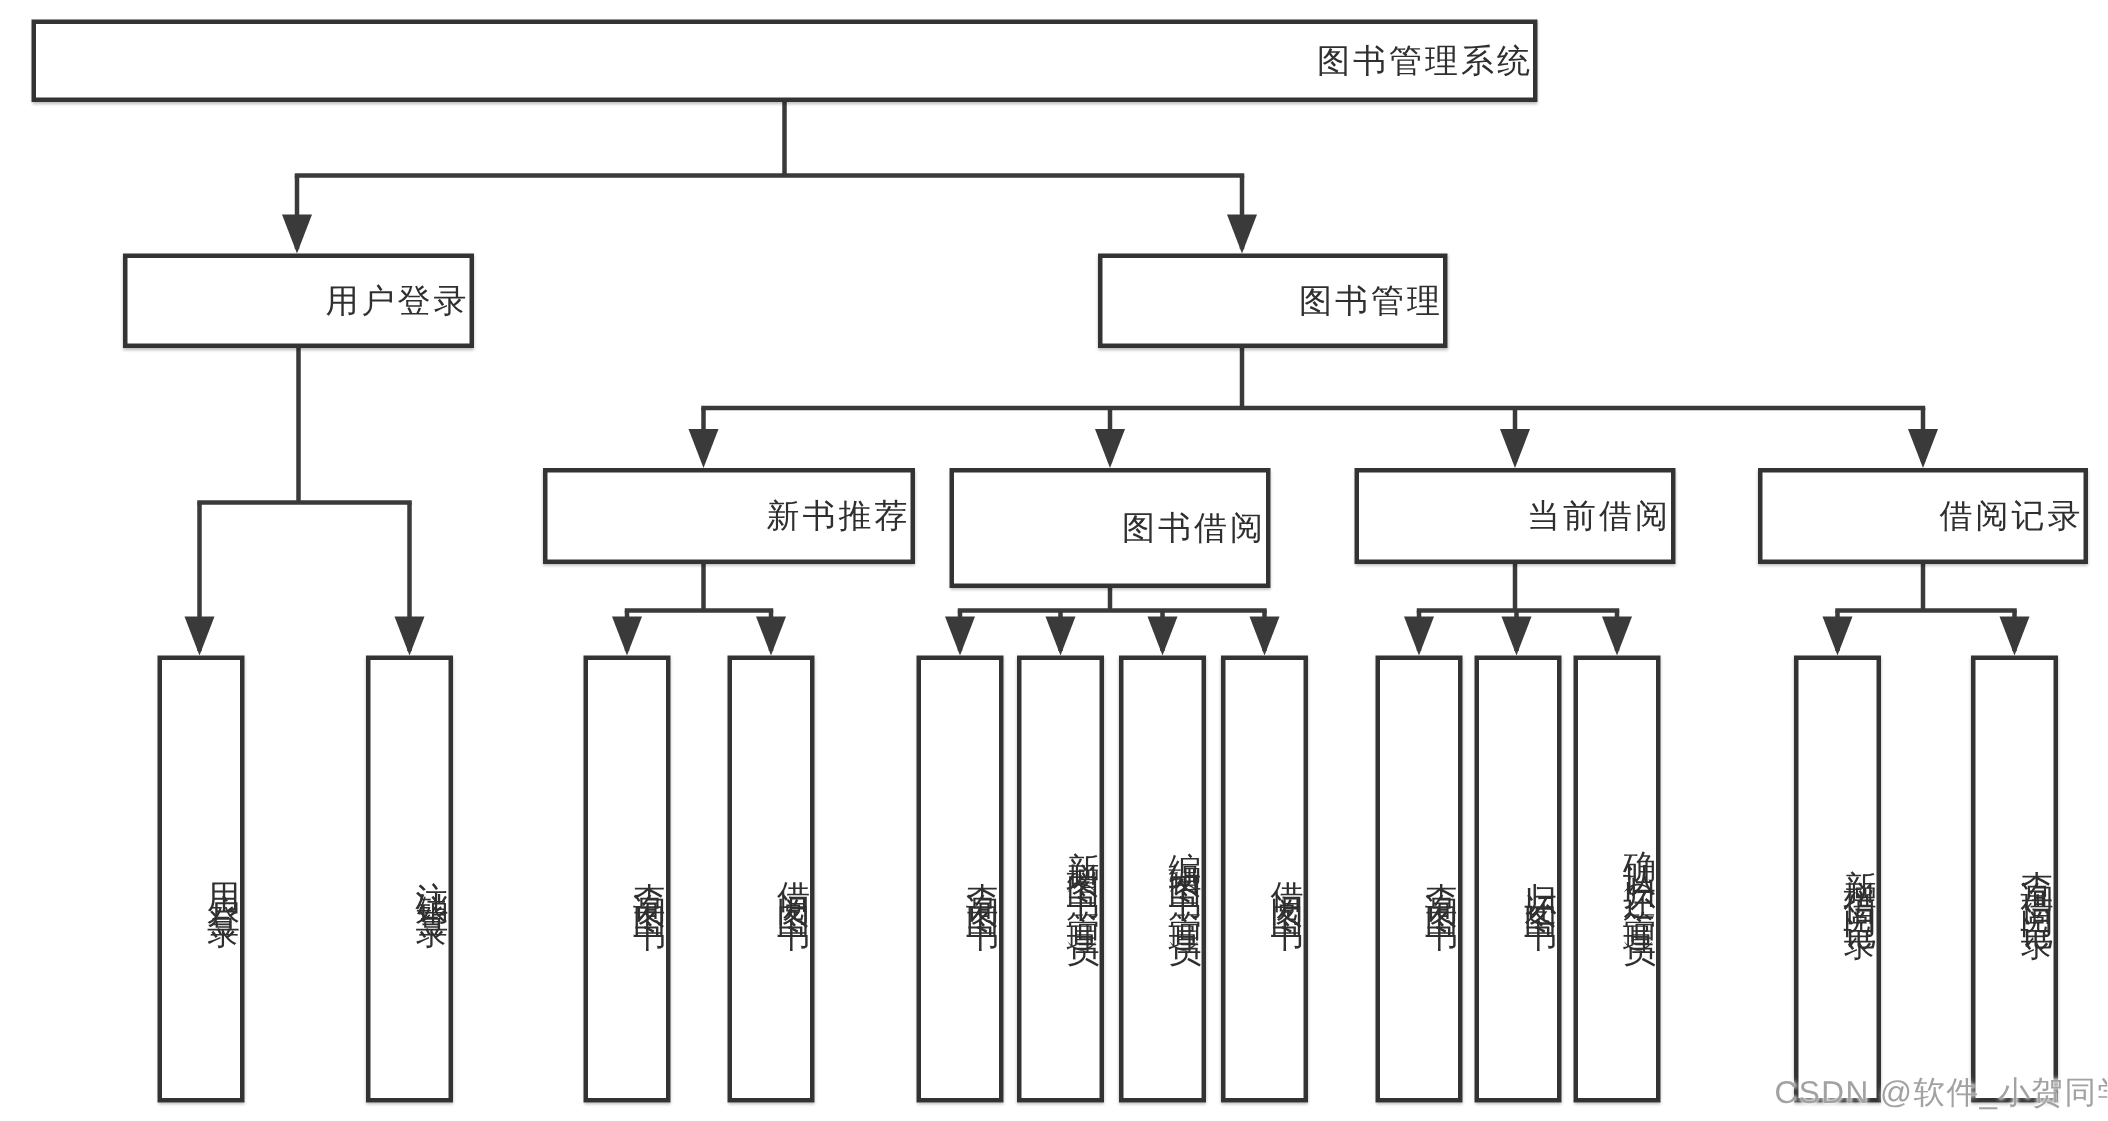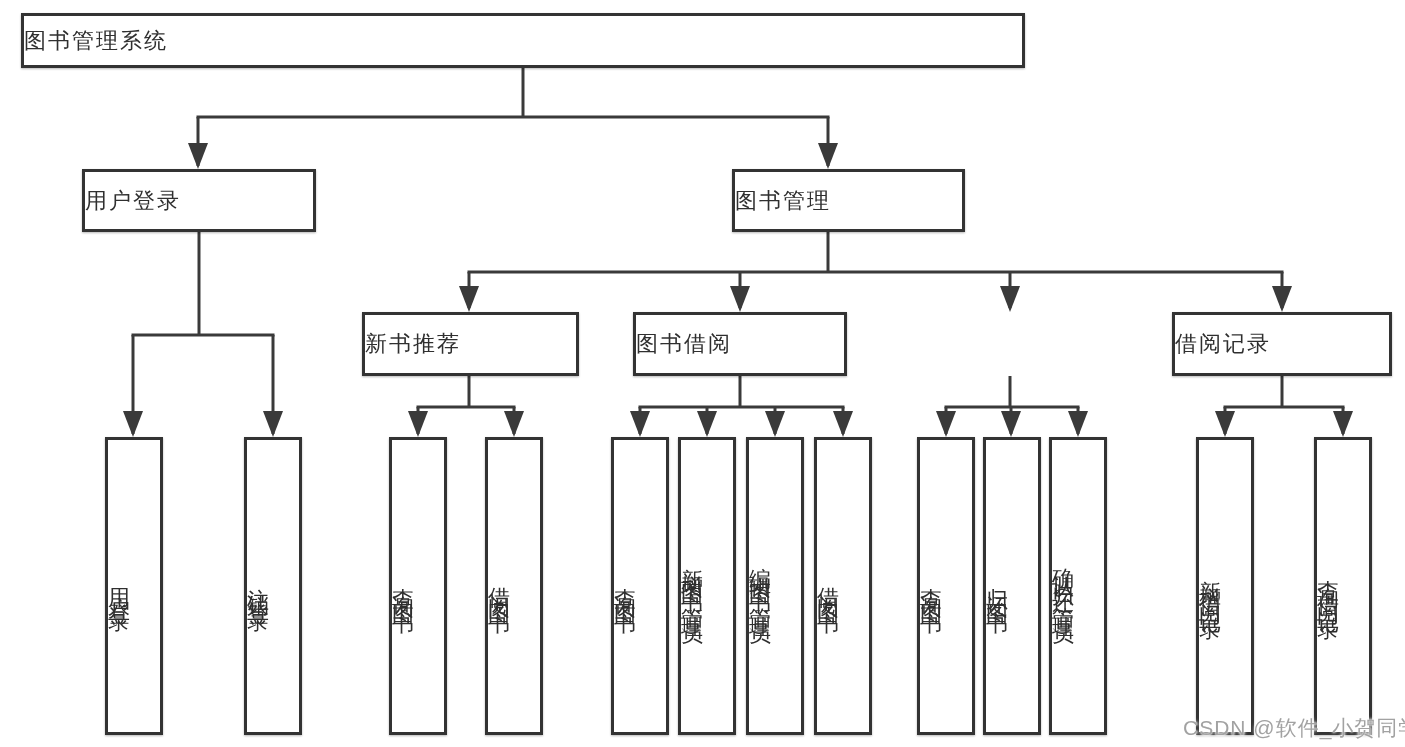--- a/index.html
+++ b/index.html
@@ -11,21 +11,21 @@
     color:#2f2f2f;
     overflow:hidden;
   }
   .box{
     position:absolute;
     background:#ffffff;
     border:3px solid #333333;
     box-sizing:border-box;
     display:flex;
     align-items:center;
-    justify-content:flex-start;
+    justify-content:flex-end;
     box-shadow:0 1px 2px rgba(0,0,0,0.28);
   }
   .box .hlabel{
     font-size:22px;
     letter-spacing:2px;
     white-space:nowrap;
     color:#2f2f2f;
   }
   .leaf{
     top:437px;
@@ -130,25 +130,28 @@
     <span class="hlabel">图书管理系统</span>
   </div>
 
   <div class="box" style="left:82px;top:169px;width:234px;height:63px;">
     <span class="hlabel">用户登录</span>
   </div>
   <div class="box" style="left:712px;top:169px;width:233px;height:63px;margin-left:20px;">
     <span class="hlabel">图书管理</span>
   </div>
 
-  <div class="box" style="left:362px;top:312px;width:217px;height:64px;">
+  <div class="box" style="left:362px;top:312px;width:248px;height:64px;">
     <span class="hlabel">新书推荐</span>
   </div>
-  <div class="box" style="left:633px;top:312px;width:214px;height:64px;">
+  <div class="box" style="left:633px;top:312px;width:214px;height:80px;">
     <span class="hlabel">图书借阅</span>
+  </div>
+  <div class="box" style="left:903px;top:312px;width:214px;height:64px;">
+    <span class="hlabel">当前借阅</span>
   </div>
   <div class="box" style="left:1172px;top:312px;width:220px;height:64px;">
     <span class="hlabel">借阅记录</span>
   </div>
 
   <div class="box leaf" style="left:105px;">
     <span class="vlabel">用户登录</span>
   </div>
   <div class="box leaf" style="left:244px;">
     <span class="vlabel">注销登录</span>

